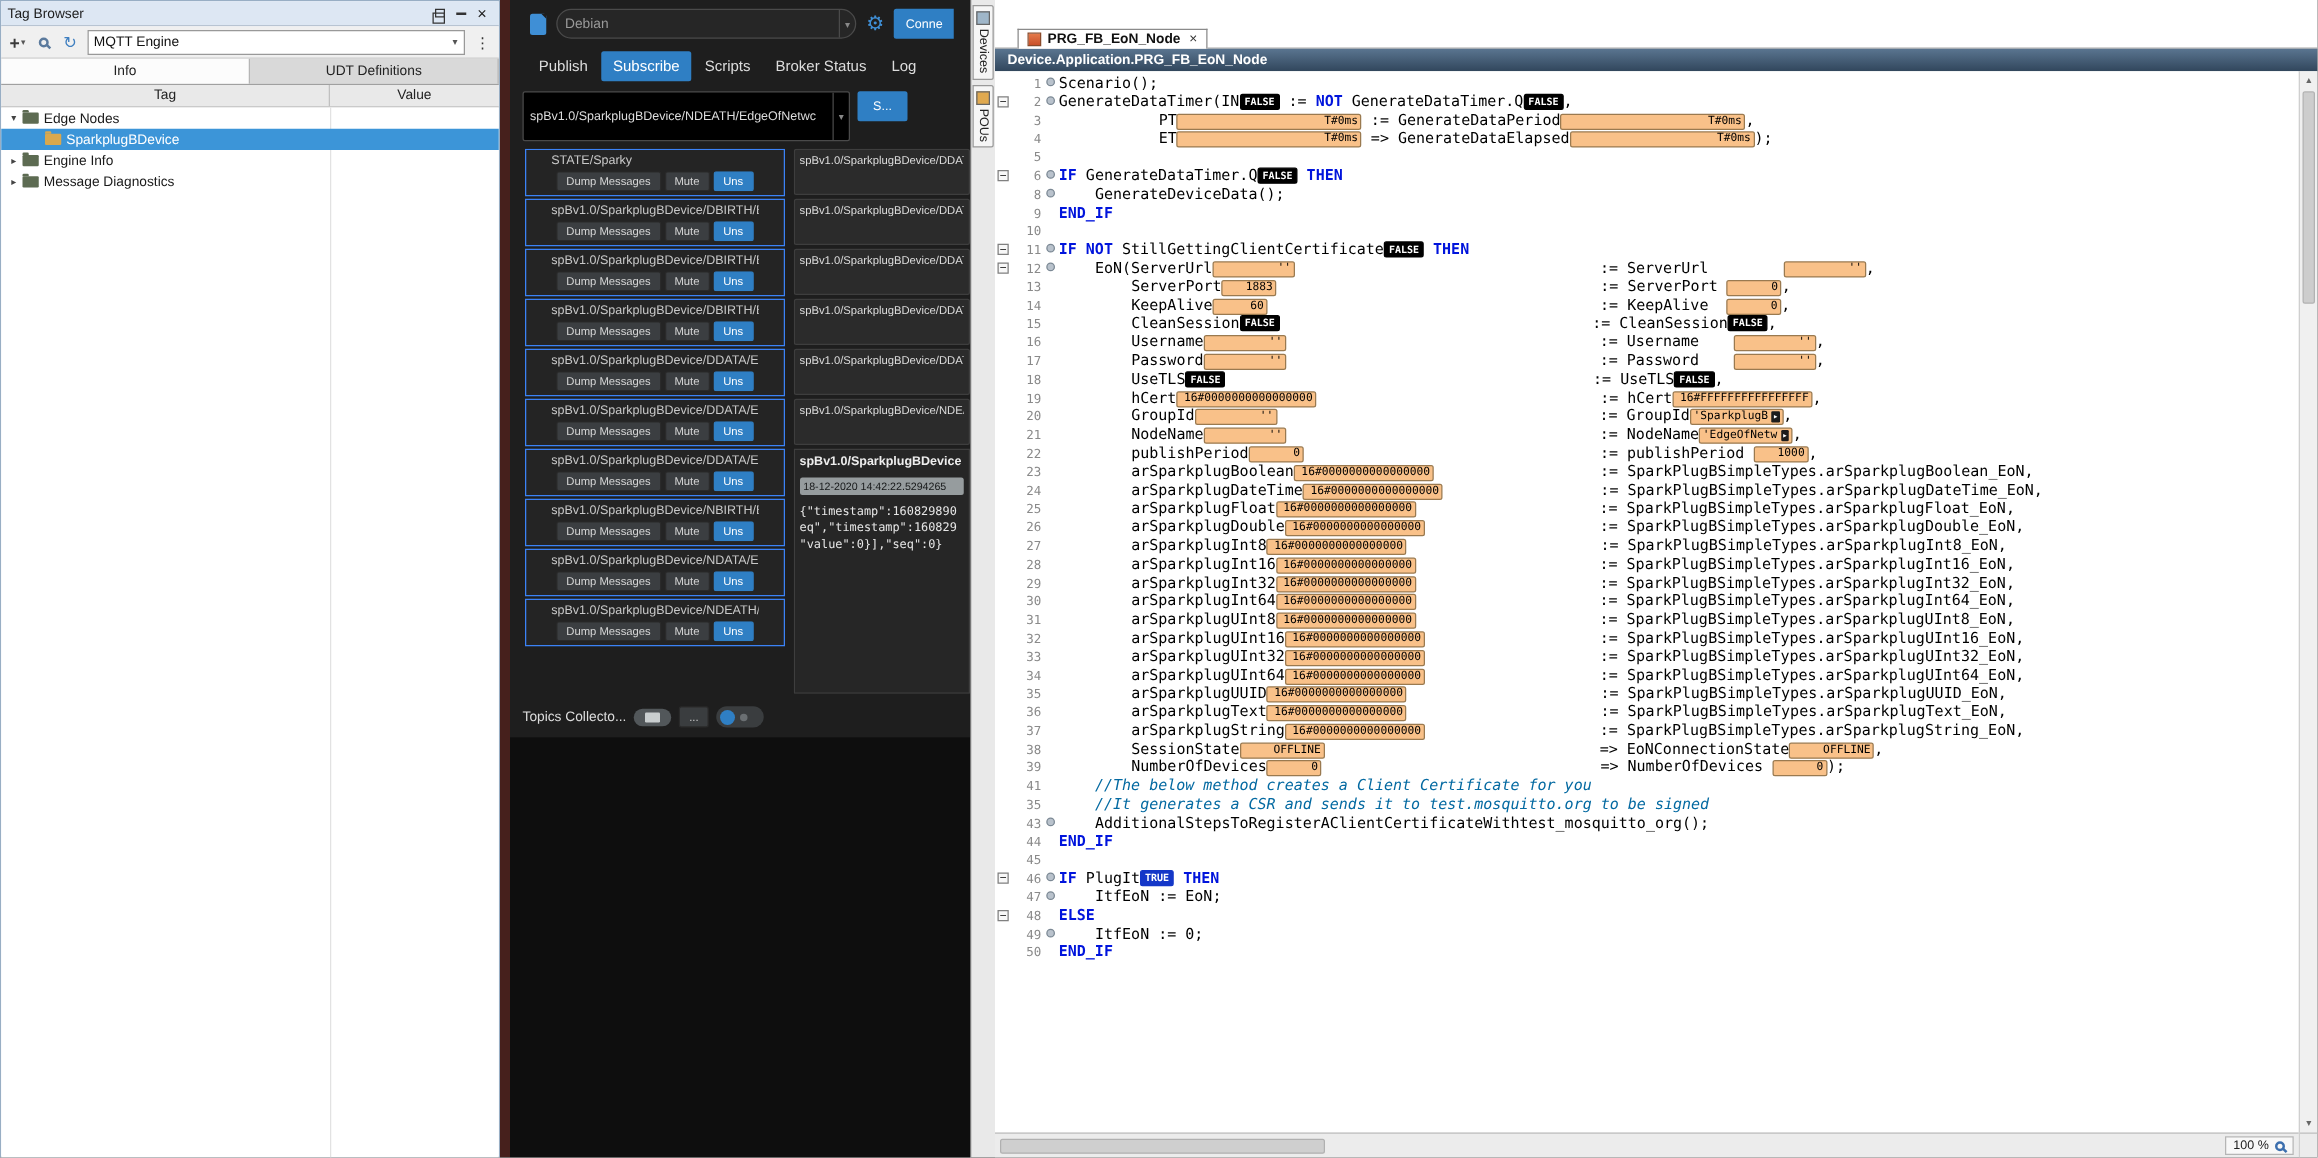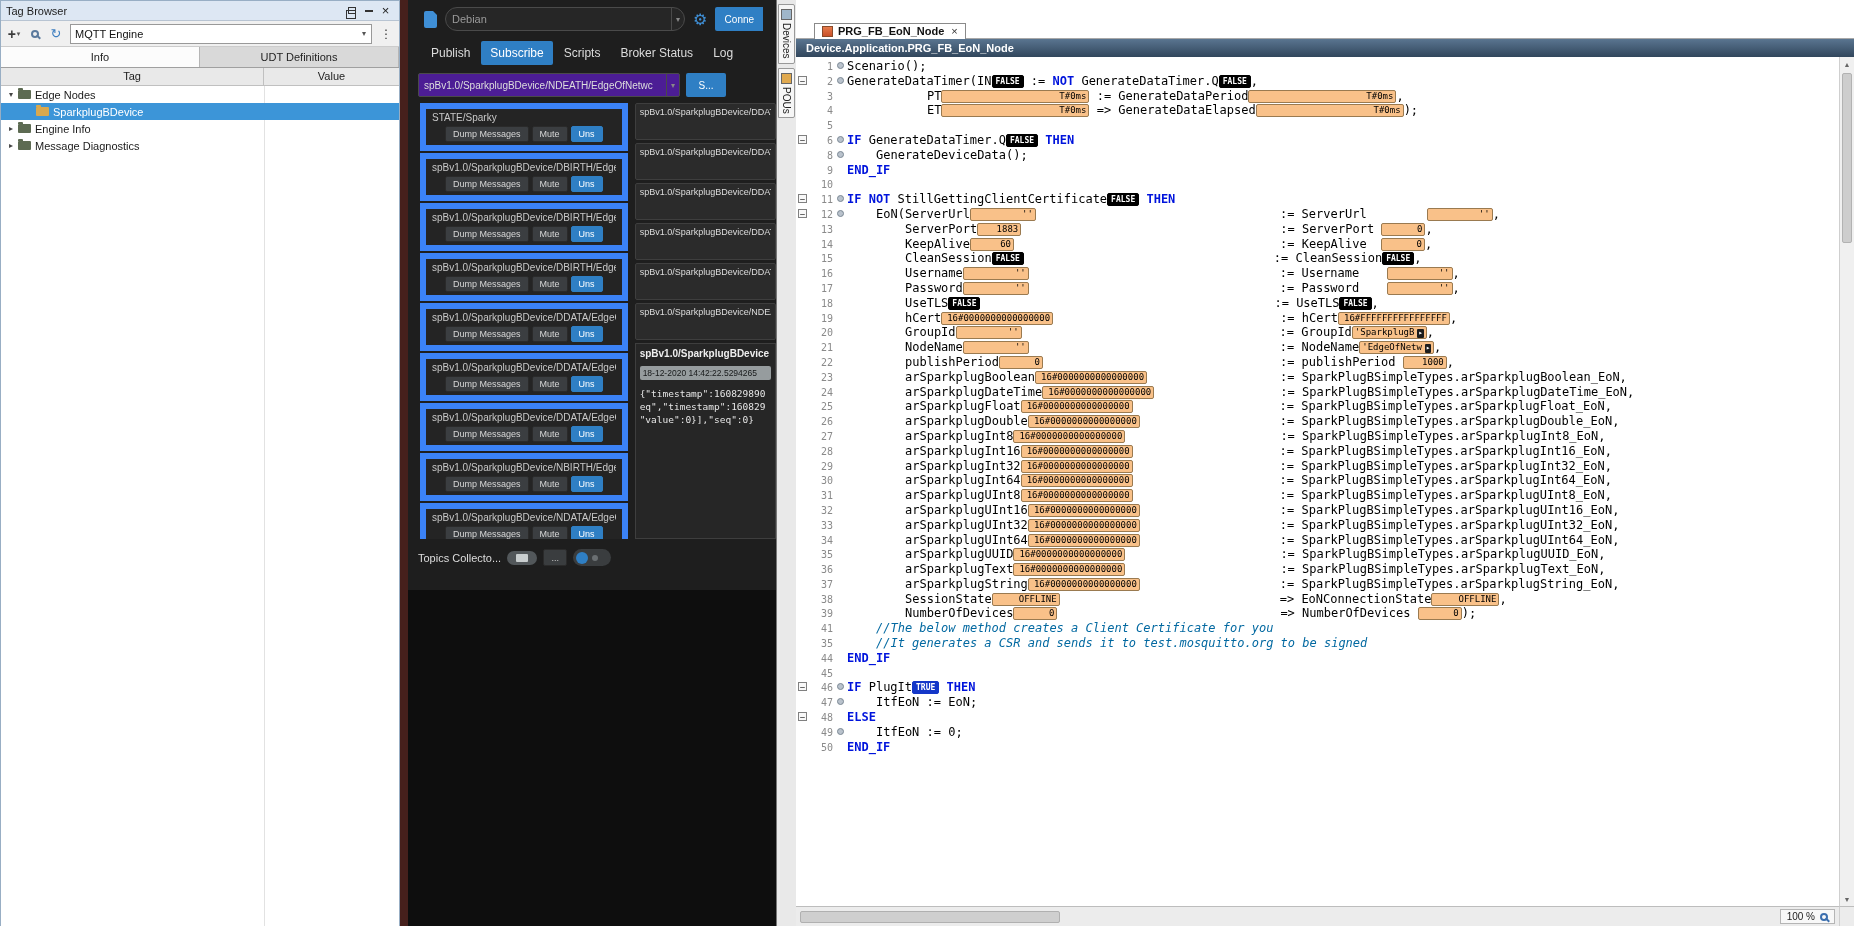--- a/index.html
+++ b/index.html
@@ -53,26 +53,26 @@
   .file-ico{width:13px;height:17px;background:#3f8fd6;border-radius:2px;position:relative;flex:none}
   .file-ico::after{content:"";position:absolute;right:0;top:0;border-left:4px solid transparent;border-top:4px solid #1e1e1e}
   .mx-combo{width:240px;height:24px;background:#262626;border:1px solid #4a4a4a;border-radius:12px;display:flex;align-items:center;padding-left:6px;font-size:11px;color:#9a9a9a;cursor:pointer}
   .mx-combo-arrow{margin-left:auto;border-left:1px solid #4a4a4a;padding:0 4px;color:#888;font-size:8px;align-self:stretch;display:flex;align-items:center}
   .ico-gear{color:#3f8fd6;font-size:16px;cursor:pointer}
   .mx-connect{height:24px;width:48px;background:#2f7fc4;border:none;border-radius:2px 0 0 2px;color:#fff;font-size:10px;cursor:pointer;overflow:hidden;white-space:nowrap}
   .mx-tabs{display:flex;gap:2px;padding:6px 0 6px 14px}
   .mx-tab{padding:5px 9px;color:#dcdcdc;font-size:12px;cursor:pointer;white-space:nowrap}
   .mx-tab.active{background:#2f7fc4;color:#fff;border-radius:2px}
   .mx-topicrow{display:flex;gap:6px;margin:2px 10px 6px}
-  .mx-topic-combo{width:262px;height:24px;background:#4c1d95;border:1px solid #4a4a4a;border-radius:2px;display:flex;align-items:center;padding-left:5px;font-size:10px;color:#ddd;overflow:hidden;cursor:pointer}
+  .mx-topic-combo{width:262px;height:40px;background:#000000;border:1px solid #4a4a4a;border-radius:2px;display:flex;align-items:center;padding-left:5px;font-size:10px;color:#ddd;overflow:hidden;cursor:pointer}
   .mx-topic-text{white-space:nowrap;overflow:hidden;flex:1}
   .mx-sub{width:40px;height:24px;background:#2f7fc4;border:none;border-radius:2px;color:#fff;font-size:10px;cursor:pointer}
   .mx-cols{display:flex;gap:7px;margin:0 0 0 12px;height:436px;overflow:hidden}
   .mx-sublist{width:210px;overflow:hidden}
-  .mx-subitem{background:#242424;border:6px solid #3b82f6;margin-bottom:2px;padding:3px 6px;overflow:hidden}
+  .mx-subitem{background:#242424;border:1px solid #3b82f6;margin-bottom:2px;padding:3px 20px;overflow:hidden}
   .mx-subtopic{font-size:10px;color:#c8c8c8;white-space:nowrap;overflow:hidden}
   .mx-subbtns{display:flex;gap:3px;justify-content:center;margin-top:3px;overflow:hidden}
   .mx-btn{font-size:9px;padding:2px 7px;background:#3b3e41;color:#d6d6d6;border:1px solid #2a2a2a;border-radius:2px;white-space:nowrap;cursor:pointer}
   .mx-btn.blue{background:#2f7fc4;color:#fff;border-color:#2f7fc4}
   .mx-right{width:143px;display:flex;flex-direction:column;overflow:hidden}
   .mx-msg{height:37px;flex:none;background:#2b2b2b;border:1px solid #3e3e3e;border-radius:2px;margin-bottom:3px;padding:3px 4px;overflow:hidden;cursor:pointer}
   .mx-msgtopic{font-size:9px;color:#ddd;white-space:nowrap;overflow:hidden}
   .mx-detail{flex:1;background:#262626;border:1px solid #3e3e3e;padding:4px;overflow:hidden}
   .mx-d-topic{font-size:10px;font-weight:bold;color:#eee;white-space:nowrap;overflow:hidden}
   .mx-d-ts{margin-top:7px;background:#969c9e;color:#17191a;font-size:8.5px;padding:2px 3px;border-radius:2px;white-space:nowrap;overflow:hidden}
@@ -410,20 +410,21 @@
       <div class="code-line"><span class="fold"></span><span class="lnum">32</span><span class="ldot"></span><span class="pad" style="width: 58px;"></span><span class="pl">arSparkplugUInt16</span><span class="mon mv" style="min-width: 112px;">16#0000000000000000</span><span class="pad" style="width: 140px;"></span><span class="pl">:= SparkPlugBSimpleTypes.arSparkplugUInt16_EoN,</span></div>
       <div class="code-line"><span class="fold"></span><span class="lnum">33</span><span class="ldot"></span><span class="pad" style="width: 58px;"></span><span class="pl">arSparkplugUInt32</span><span class="mon mv" style="min-width: 112px;">16#0000000000000000</span><span class="pad" style="width: 140px;"></span><span class="pl">:= SparkPlugBSimpleTypes.arSparkplugUInt32_EoN,</span></div>
       <div class="code-line"><span class="fold"></span><span class="lnum">34</span><span class="ldot"></span><span class="pad" style="width: 58px;"></span><span class="pl">arSparkplugUInt64</span><span class="mon mv" style="min-width: 112px;">16#0000000000000000</span><span class="pad" style="width: 140px;"></span><span class="pl">:= SparkPlugBSimpleTypes.arSparkplugUInt64_EoN,</span></div>
       <div class="code-line"><span class="fold"></span><span class="lnum">35</span><span class="ldot"></span><span class="pad" style="width: 58px;"></span><span class="pl">arSparkplugUUID</span><span class="mon mv" style="min-width: 112px;">16#0000000000000000</span><span class="pad" style="width: 155px;"></span><span class="pl">:= SparkPlugBSimpleTypes.arSparkplugUUID_EoN,</span></div>
       <div class="code-line"><span class="fold"></span><span class="lnum">36</span><span class="ldot"></span><span class="pad" style="width: 58px;"></span><span class="pl">arSparkplugText</span><span class="mon mv" style="min-width: 112px;">16#0000000000000000</span><span class="pad" style="width: 155px;"></span><span class="pl">:= SparkPlugBSimpleTypes.arSparkplugText_EoN,</span></div>
       <div class="code-line"><span class="fold"></span><span class="lnum">37</span><span class="ldot"></span><span class="pad" style="width: 58px;"></span><span class="pl">arSparkplugString</span><span class="mon mv" style="min-width: 112px;">16#0000000000000000</span><span class="pad" style="width: 140px;"></span><span class="pl">:= SparkPlugBSimpleTypes.arSparkplugString_EoN,</span></div>
       <div class="code-line"><span class="fold"></span><span class="lnum">38</span><span class="ldot"></span><span class="pad" style="width: 58px;"></span><span class="pl">SessionState</span><span class="mon mv" style="min-width: 68px;">OFFLINE</span><span class="pad" style="width: 220px;"></span><span class="pl">=&gt; EoNConnectionState</span><span class="mon mv" style="min-width: 68px;">OFFLINE</span><span class="pl">,</span></div>
       <div class="code-line"><span class="fold"></span><span class="lnum">39</span><span class="ldot"></span><span class="pad" style="width: 58px;"></span><span class="pl">NumberOfDevices</span><span class="mon mv" style="min-width: 44px;">0</span><span class="pad" style="width: 223px;"></span><span class="pl">=&gt; NumberOfDevices </span><span class="mon mv" style="min-width: 44px;">0</span><span class="pl">);</span></div>
       <div class="code-line"><span class="fold"></span><span class="lnum">41</span><span class="ldot"></span><span class="pad" style="width: 29px;"></span><span class="cm">//The below method creates a Client Certificate for you</span></div>
       <div class="code-line"><span class="fold"></span><span class="lnum">35</span><span class="ldot"></span><span class="pad" style="width: 29px;"></span><span class="cm">//It generates a CSR and sends it to test.mosquitto.org to be signed</span></div>
+      <div class="code-line"><span class="fold"></span><span class="lnum">43</span><span class="ldot has"></span><span class="pad" style="width: 29px;"></span><span class="pl">AdditionalStepsToRegisterAClientCertificateWithtest_mosquitto_org();</span></div>
       <div class="code-line"><span class="fold"></span><span class="lnum">44</span><span class="ldot"></span><span class="kw">END_IF</span></div>
       <div class="code-line"><span class="fold"></span><span class="lnum">45</span><span class="ldot"></span></div>
       <div class="code-line"><span class="fold has">−</span><span class="lnum">46</span><span class="ldot has"></span><span class="kw">IF</span><span class="pl"> PlugIt</span><span class="mon mt">TRUE</span><span class="pl"> </span><span class="kw">THEN</span></div>
       <div class="code-line"><span class="fold"></span><span class="lnum">47</span><span class="ldot has"></span><span class="pad" style="width: 29px;"></span><span class="pl">ItfEoN := EoN;</span></div>
       <div class="code-line"><span class="fold has">−</span><span class="lnum">48</span><span class="ldot"></span><span class="kw">ELSE</span></div>
       <div class="code-line"><span class="fold"></span><span class="lnum">49</span><span class="ldot has"></span><span class="pad" style="width: 29px;"></span><span class="pl">ItfEoN := 0;</span></div>
       <div class="code-line"><span class="fold"></span><span class="lnum">50</span><span class="ldot"></span><span class="kw">END_IF</span></div>
     </div>
   <div class="ed-vscroll">
     <div class="vs-arrow">▲</div>

